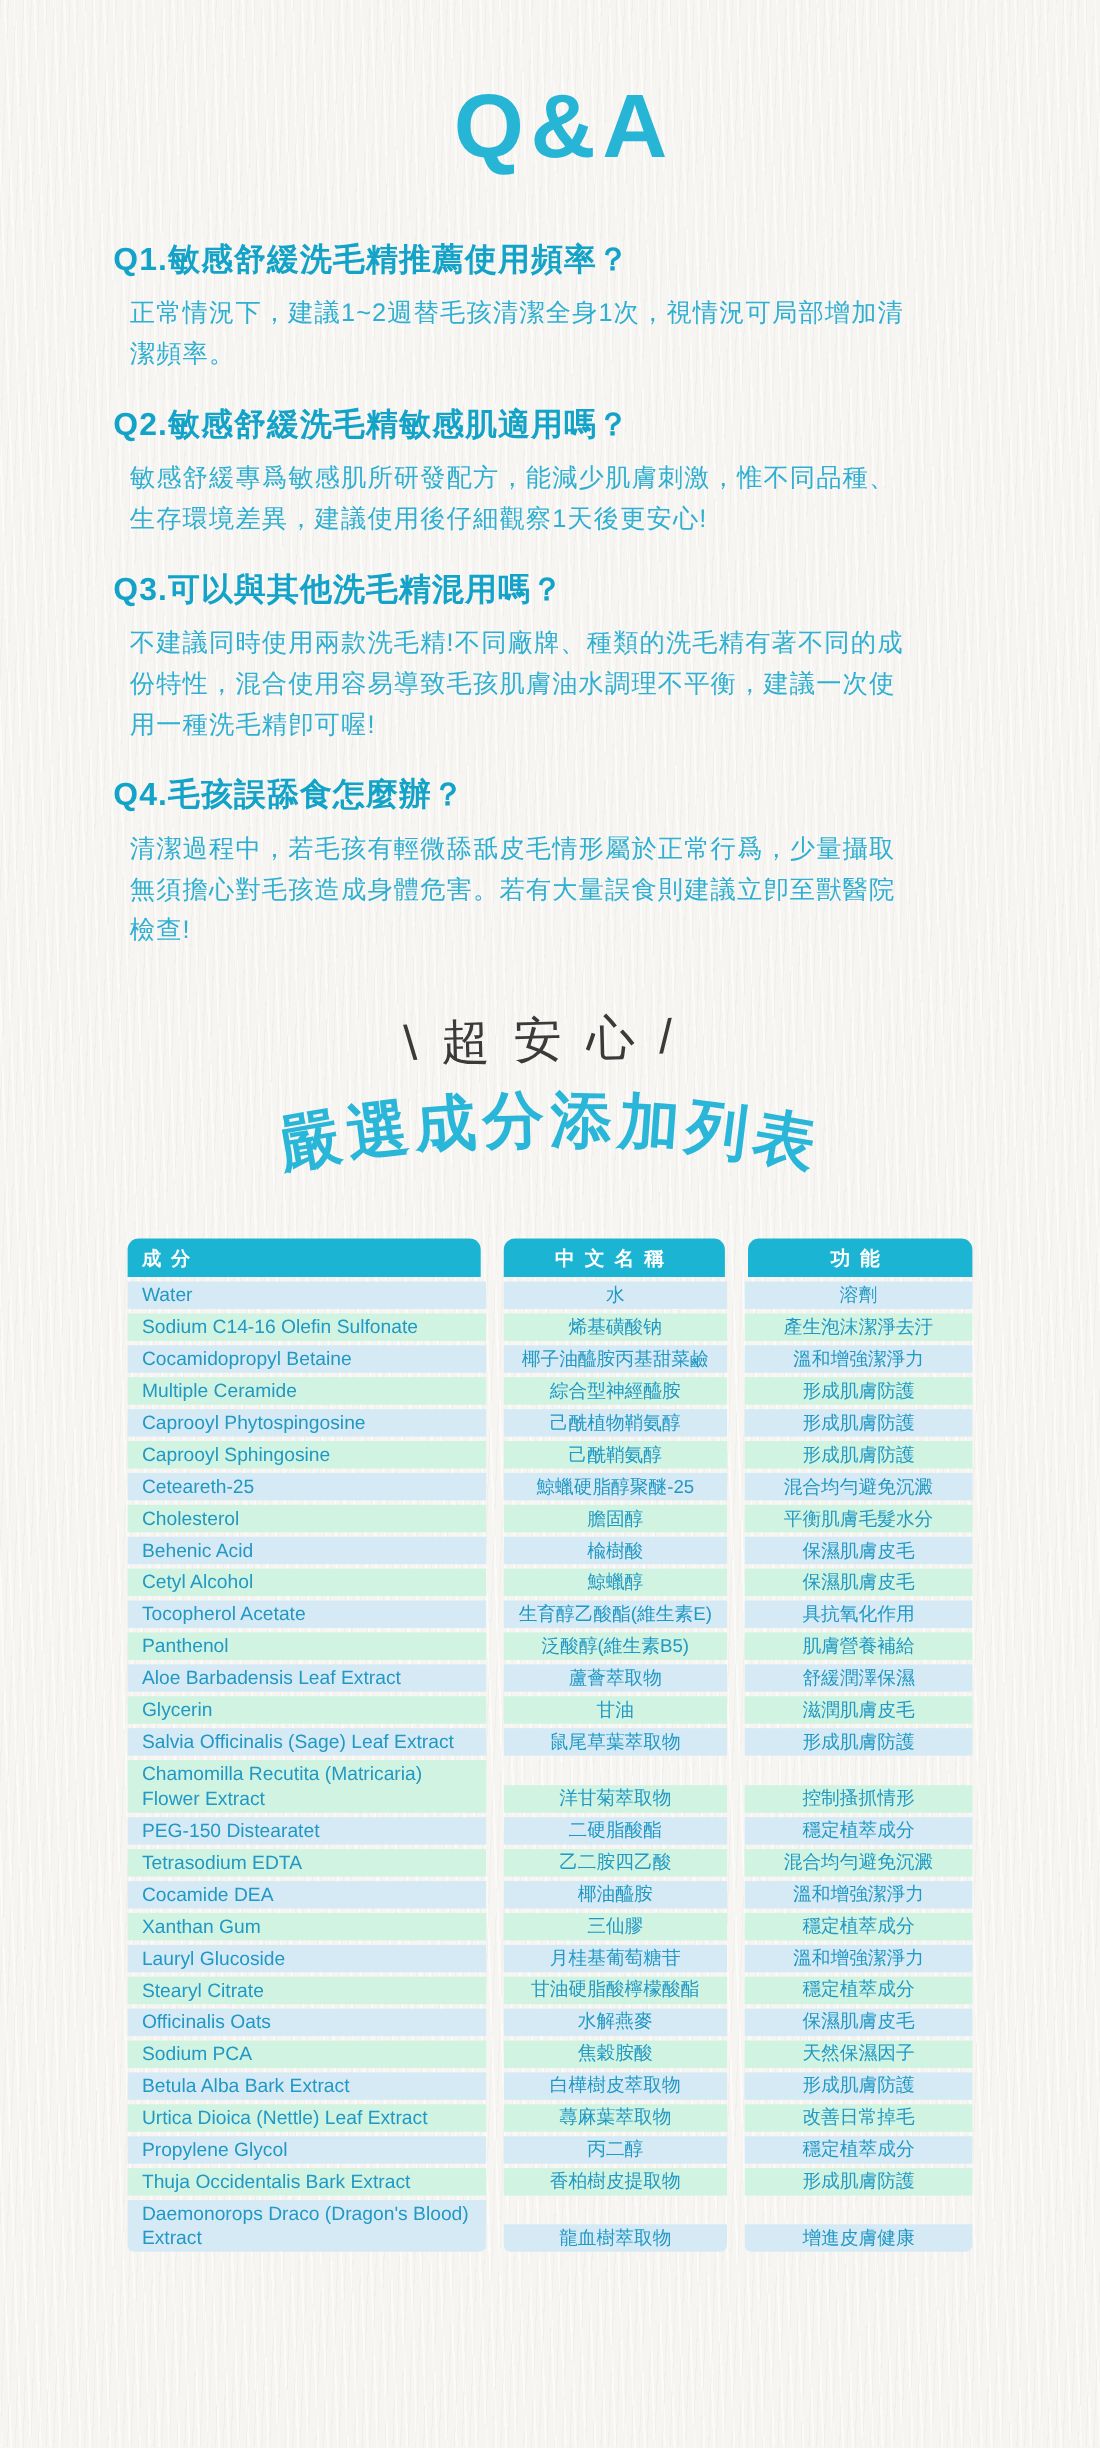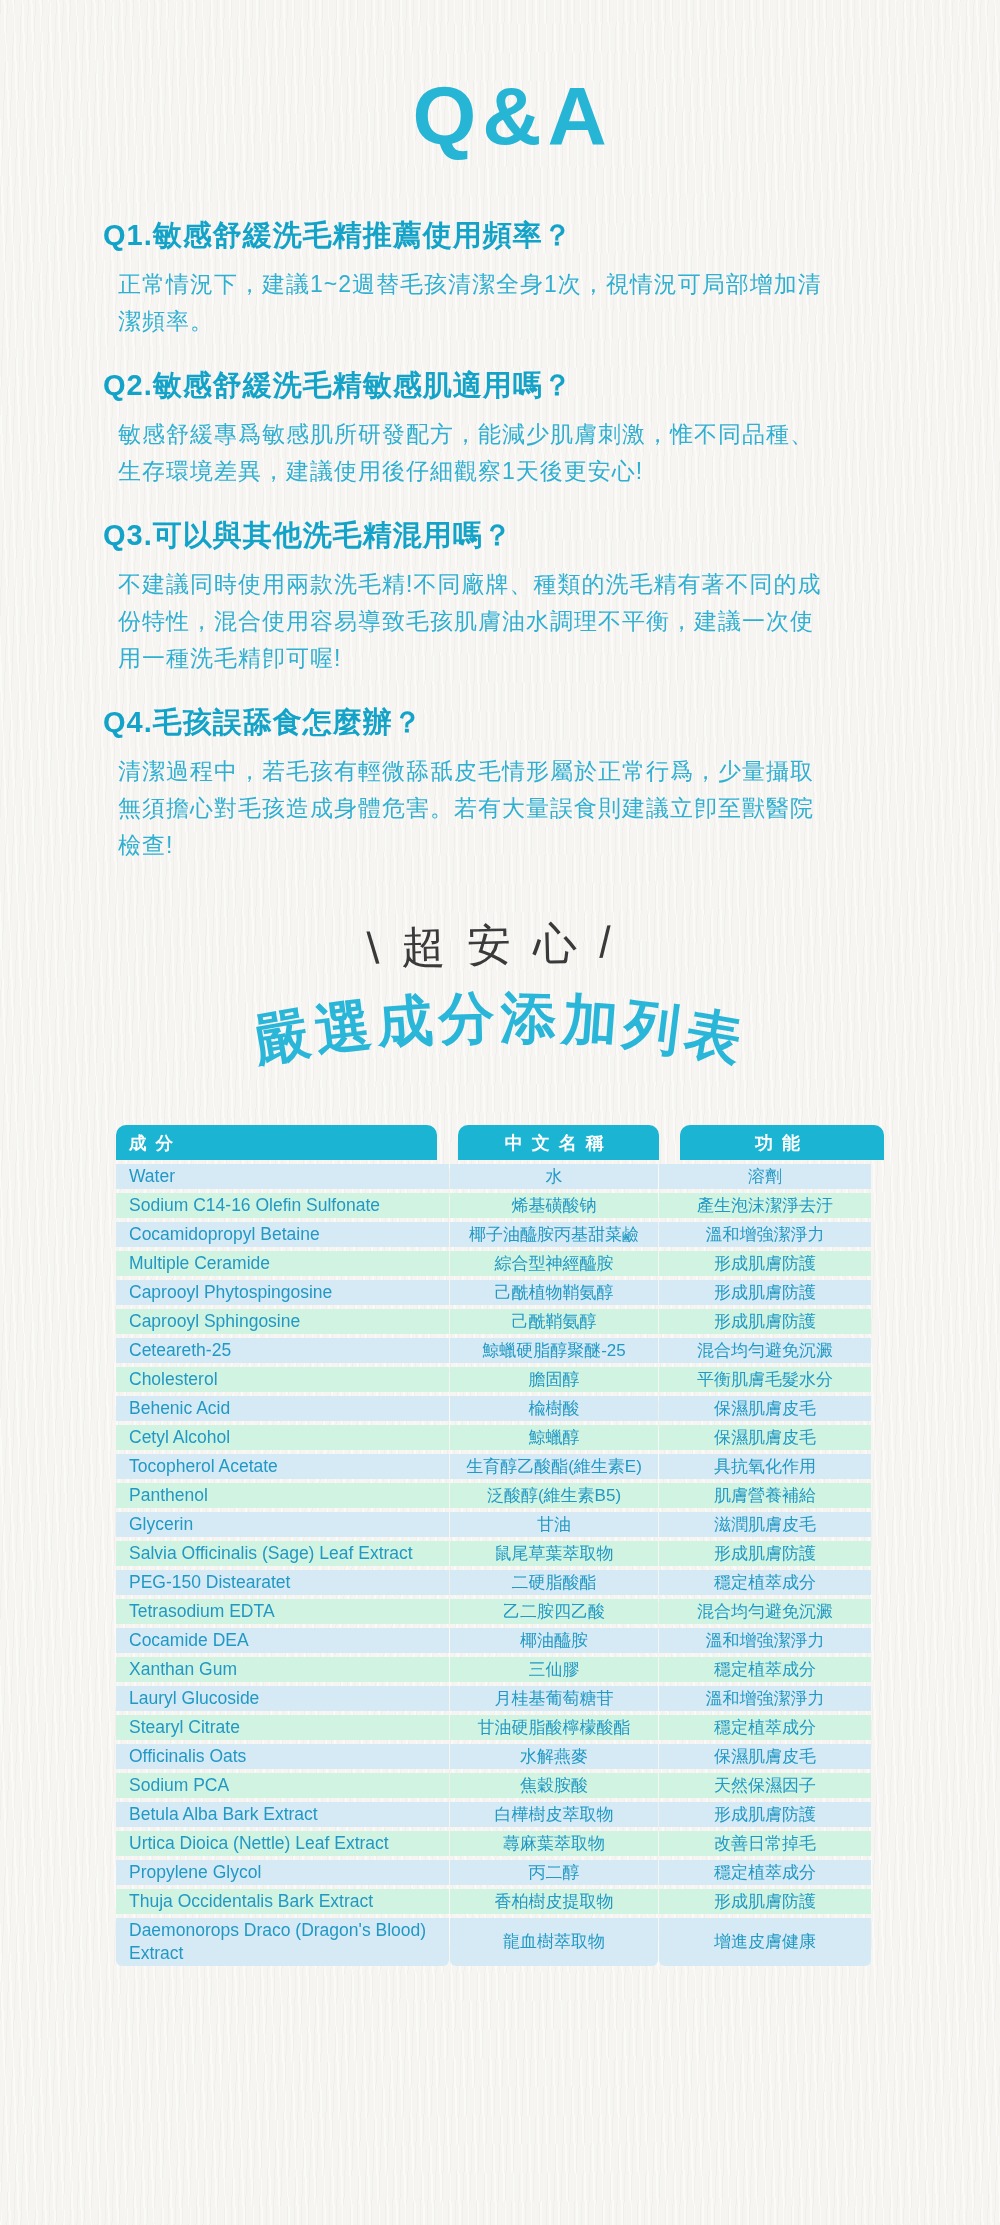--- a/index.html
+++ b/index.html
@@ -78,21 +78,21 @@
     color:#ffffff;
     font-weight:bold;
     font-size:18px;
     letter-spacing:9px;
     text-align:center;
     padding:6px 0 5px 0;
     border-radius:10px 10px 0 0;
     display:flex;align-items:center;justify-content:center;
   }
   .t-body{margin-top:4px;display:flex;flex-direction:column;gap:4px;}
-  .t-row{display:flex;gap:1px;}
+  .t-row{display:flex;gap:16px;align-items:flex-end;}
   .t-row:nth-child(odd) .t-cell{background:#d6eaf6;}
   .t-row:nth-child(even) .t-cell{background:#d1f3e2;}
   .t-cell{
     display:flex;align-items:center;
     min-height:23px;
     padding:1px 0;
     color:#2199c4;
     font-size:17px;
     line-height:1.3;
   }
@@ -222,33 +222,43 @@
     <div class="t-cell col-2">生育醇乙酸酯(維生素E)</div>
     <div class="t-cell col-3">具抗氧化作用</div>
   </div>
 
   <div class="t-row">
     <div class="t-cell col-1">Panthenol</div>
     <div class="t-cell col-2">泛酸醇(維生素B5)</div>
     <div class="t-cell col-3">肌膚營養補給</div>
   </div>
 
+  <div class="t-row">
+    <div class="t-cell col-1">Aloe Barbadensis Leaf Extract</div>
+    <div class="t-cell col-2">蘆薈萃取物</div>
+    <div class="t-cell col-3">舒緩潤澤保濕</div>
+  </div>
 
   <div class="t-row">
     <div class="t-cell col-1">Glycerin</div>
     <div class="t-cell col-2">甘油</div>
     <div class="t-cell col-3">滋潤肌膚皮毛</div>
   </div>
 
   <div class="t-row">
     <div class="t-cell col-1">Salvia Officinalis (Sage) Leaf Extract</div>
     <div class="t-cell col-2">鼠尾草葉萃取物</div>
     <div class="t-cell col-3">形成肌膚防護</div>
   </div>
 
+  <div class="t-row">
+    <div class="t-cell col-1">Chamomilla Recutita (Matricaria) Flower Extract</div>
+    <div class="t-cell col-2">洋甘菊萃取物</div>
+    <div class="t-cell col-3">控制搔抓情形</div>
+  </div>
 
   <div class="t-row">
     <div class="t-cell col-1">PEG-150 Distearatet</div>
     <div class="t-cell col-2">二硬脂酸酯</div>
     <div class="t-cell col-3">穩定植萃成分</div>
   </div>
 
   <div class="t-row">
     <div class="t-cell col-1">Tetrasodium EDTA</div>
     <div class="t-cell col-2">乙二胺四乙酸</div>

